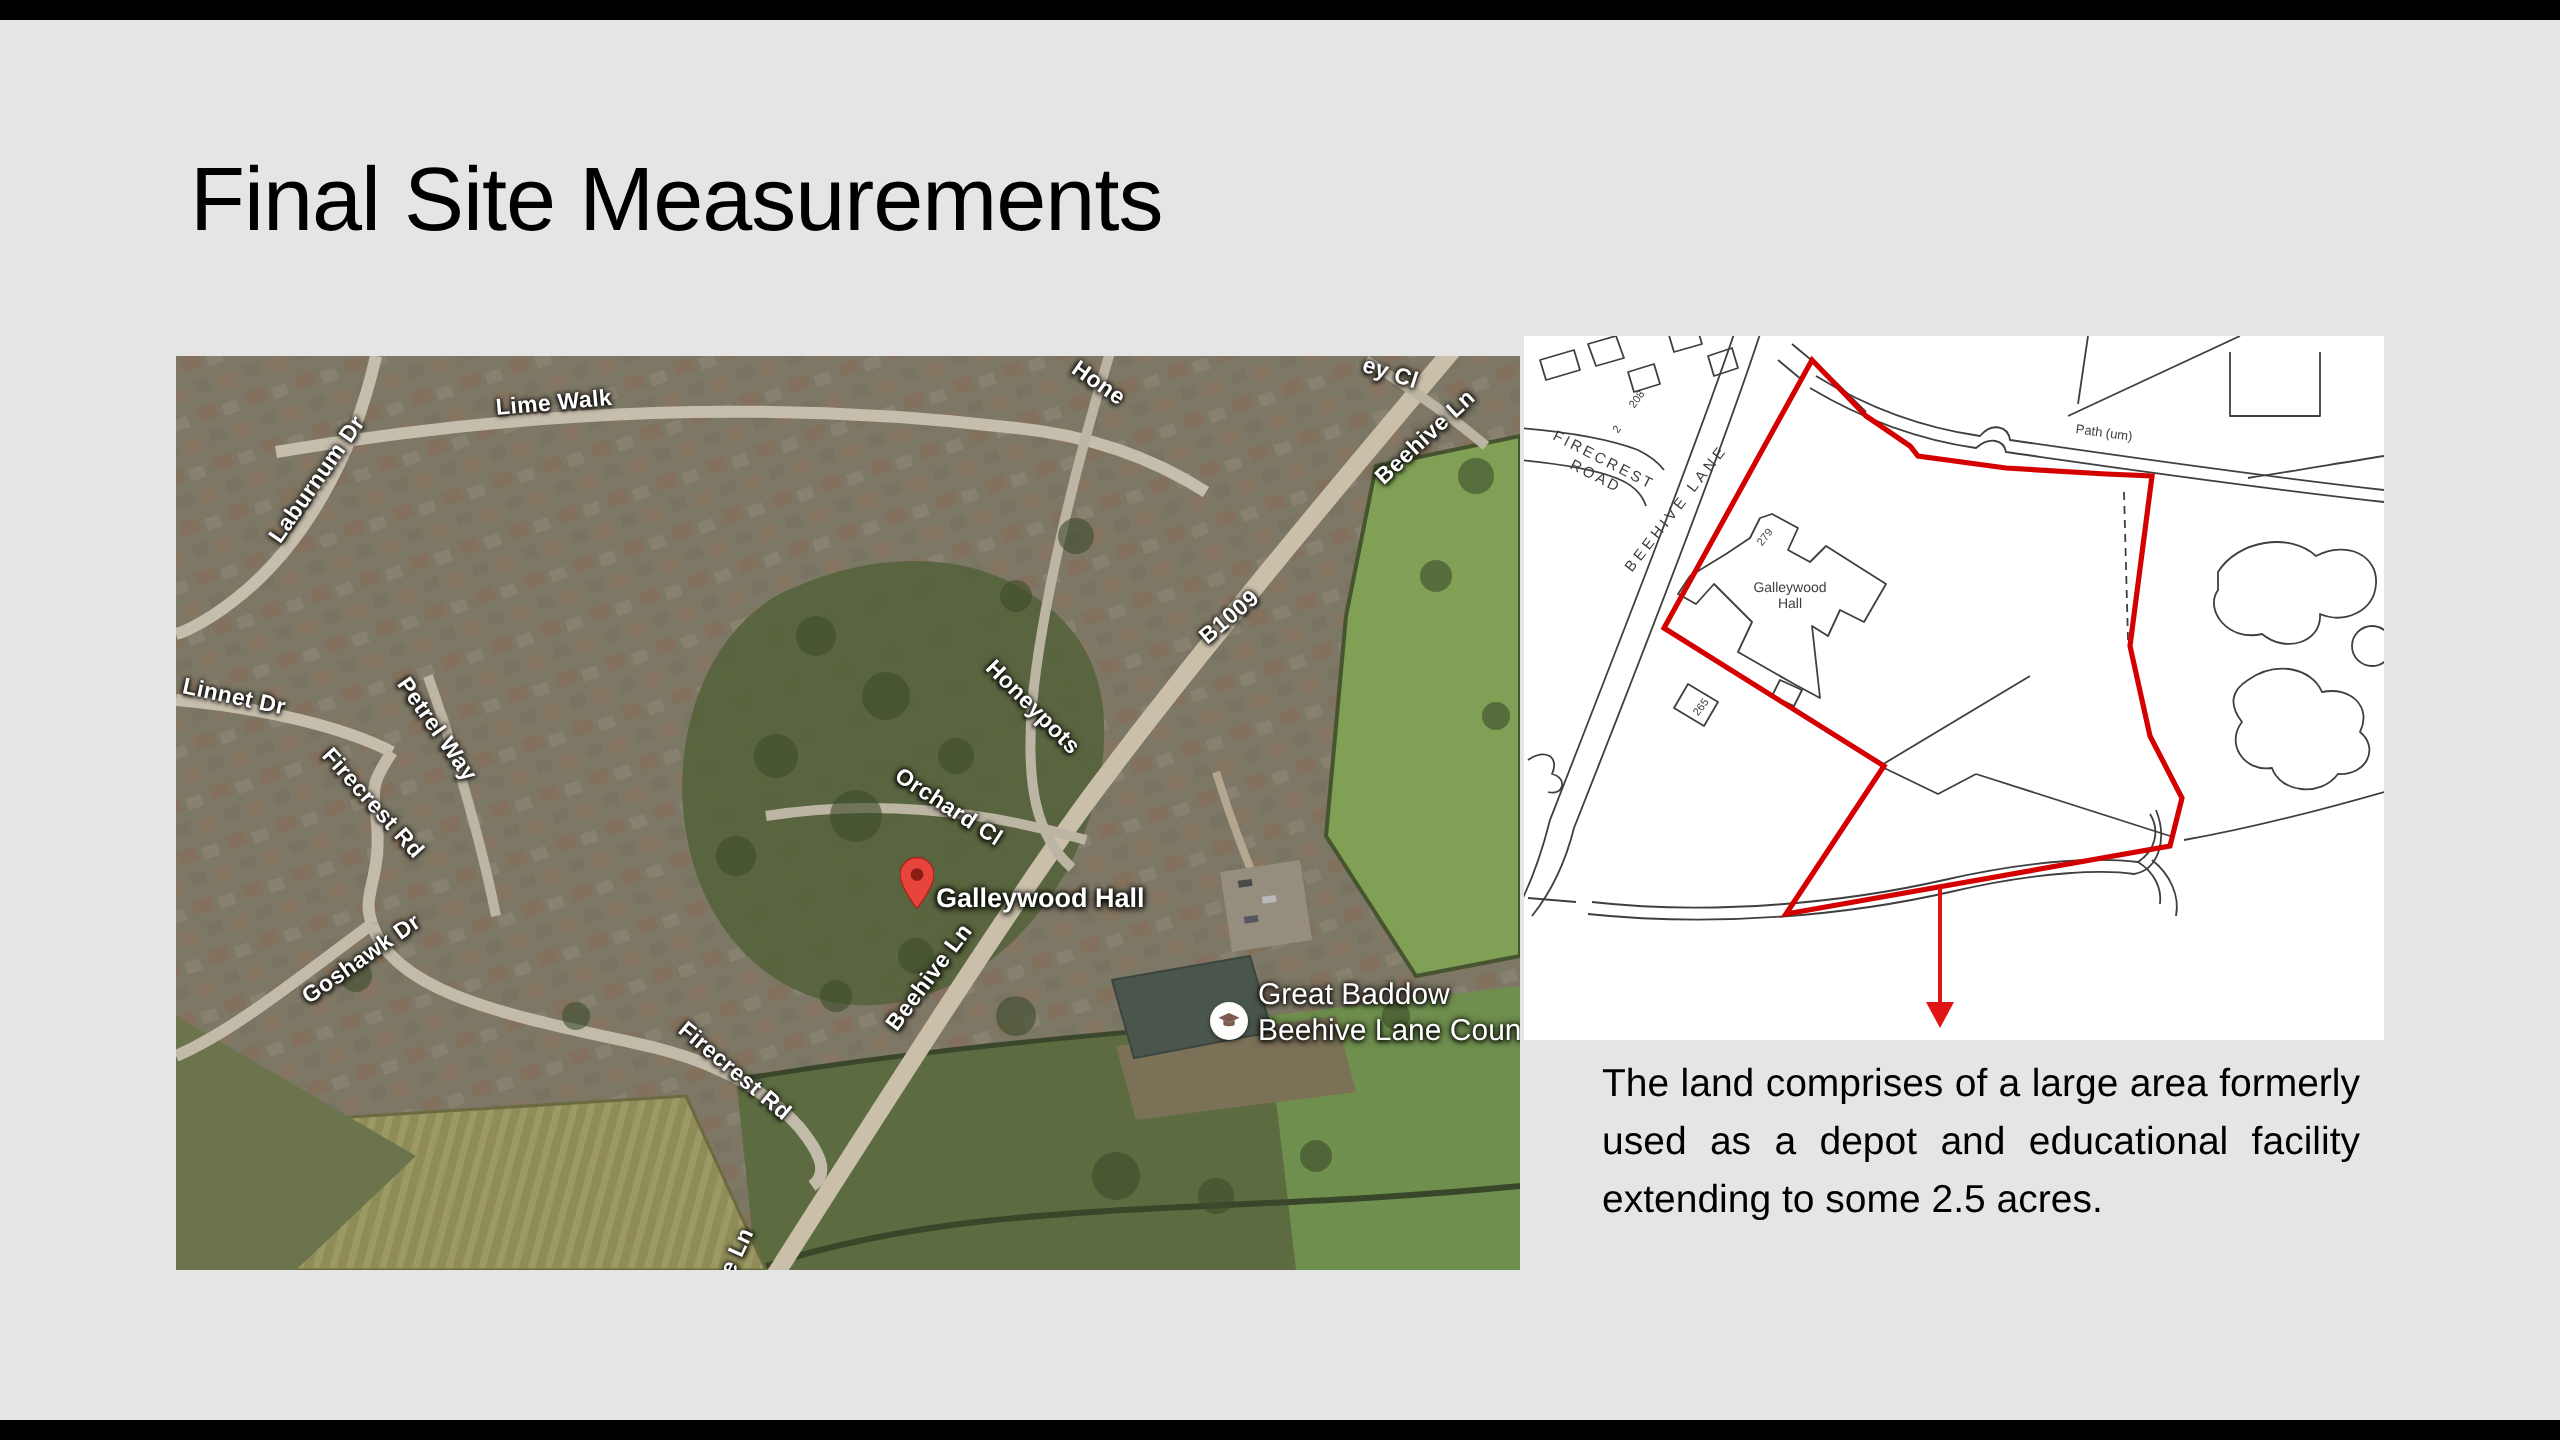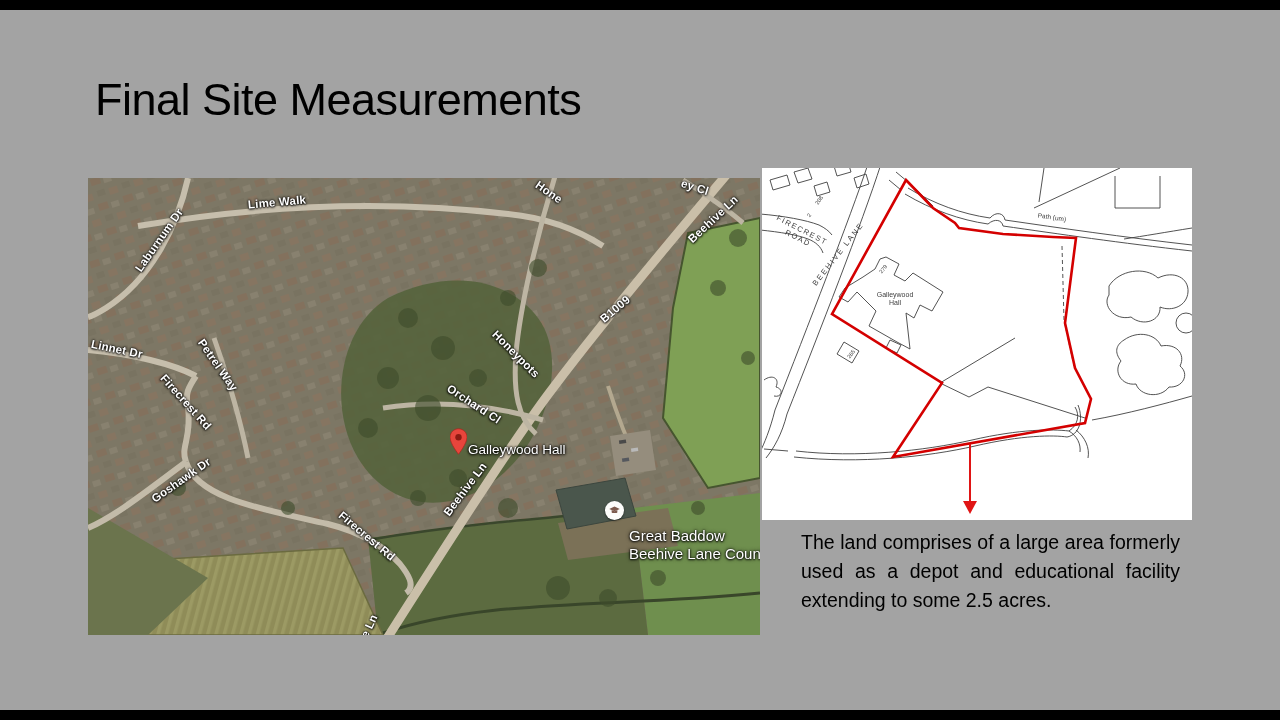--- a/index.html
+++ b/index.html
@@ -1,40 +1,40 @@
 <!DOCTYPE html>
 <html><head>
 <meta charset="utf-8">
 <style>
   html,body{margin:0;padding:0;background:#000;}
-  .stage{position:relative;width:1280px;height:720px;background:#a3a3a3;overflow:hidden;
+  .stage{position:relative;width:1280px;height:720px;background:#e5e5e5;overflow:hidden;
          font-family:"Liberation Sans",sans-serif;}
   .bar{position:absolute;left:0;width:1280px;height:10px;background:#000;}
   .bar.top{top:0;} .bar.bottom{top:710px;}
 
   .title{position:absolute;left:95px;top:74px;margin:0;font-size:45px;font-weight:300;
          letter-spacing:-0.5px;color:#000;white-space:nowrap;}
 
   
   .map{position:absolute;left:88px;top:178px;width:672px;height:457px;overflow:hidden;
        background:#6f7850;}
   .map svg.base{position:absolute;left:0;top:0;width:100%;height:100%;display:block;}
   .ml{position:absolute;transform:translate(-50%,-50%) rotate(var(--r,0deg));
       font-size:11.5px;font-weight:700;color:#fff;white-space:nowrap;letter-spacing:.2px;
       text-shadow:0 0 2px rgba(0,0,0,.95),0 0 3px rgba(0,0,0,.85),0 1px 2px rgba(0,0,0,.8);}
   .pin{position:absolute;left:362px;top:250px;width:17px;height:27px;}
   .pinlabel{position:absolute;left:380px;top:271px;transform:translate(0,-50%);
-      font-size:13.5px;font-weight:400;color:#fff;white-space:nowrap;
+      font-size:13.5px;font-weight:700;color:#fff;white-space:nowrap;
       text-shadow:0 0 2px #000,0 0 3px #000,0 1px 3px rgba(0,0,0,.9);}
   .schoolicon{position:absolute;left:517px;top:323px;width:19px;height:19px;border-radius:50%;
       background:#fdfdfb;display:flex;align-items:center;justify-content:center;
       box-shadow:0 1px 2px rgba(0,0,0,.5);}
   .schoollabel{position:absolute;left:541px;top:311px;font-size:15px;font-weight:400;color:#fff;
       line-height:18px;white-space:nowrap;
-      text-shadow:0 0 2px rgba(0,0,0,.95),0 0 4px rgba(0,0,0,.8),0 1px 2px rgba(0,0,0,.8);margin-top:38px;}
+      text-shadow:0 0 2px rgba(0,0,0,.95),0 0 4px rgba(0,0,0,.8),0 1px 2px rgba(0,0,0,.8);}
 
   
   .plan{position:absolute;left:762px;top:168px;width:430px;height:352px;background:#fff;}
   .plan svg.draw{position:absolute;left:0;top:0;width:100%;height:100%;display:block;}
   .pl{position:absolute;transform:translate(-50%,-50%) rotate(var(--r,0deg));
       color:#3d3d3d;white-space:nowrap;font-weight:400;}
   .pl.two{text-align:center;line-height:9px;}
 
   .caption{position:absolute;left:785px;top:512px;width:379px;margin:16px;
       font-size:19.5px;line-height:29px;color:#000;text-align:justify;}

